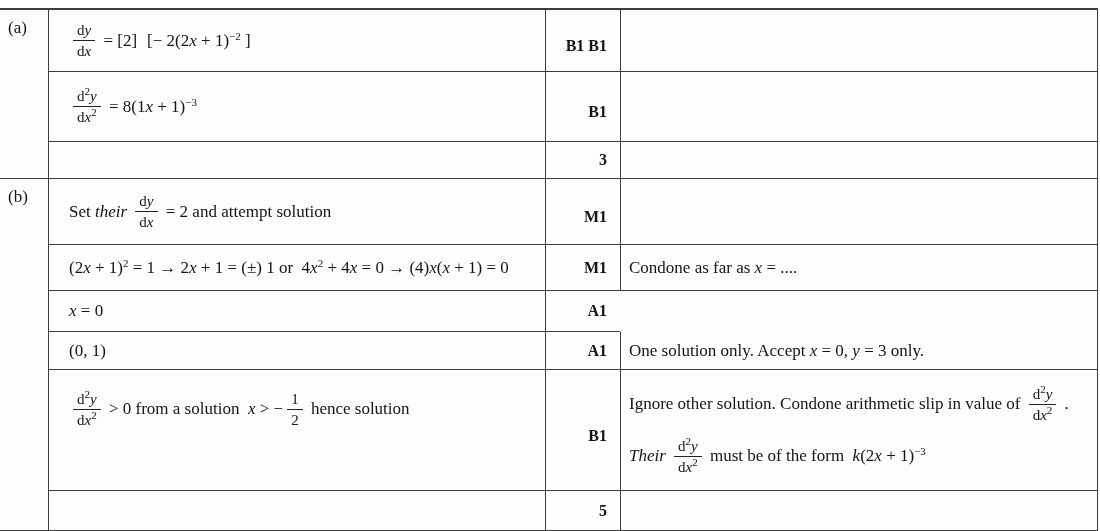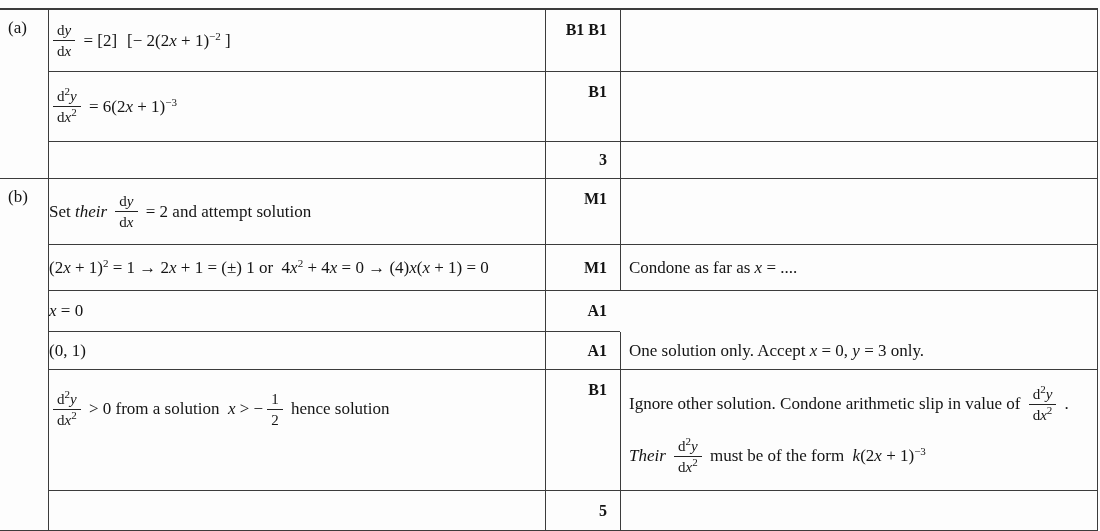--- a/index.html
+++ b/index.html
@@ -6,25 +6,25 @@
   .sheet{position:relative;width:1100px;height:531px;background:#fdfdfd;overflow:hidden;
          font-family:"Liberation Serif","DejaVu Serif",serif;color:#141414;}
   .grid{position:absolute;left:0;top:8px;width:1097px;display:grid;
         grid-template-columns:48px 497px 75px 477px;
         grid-template-rows:62px 70px 37px 66px 46px 41px 38px 121px 39px;
         border-top:2px solid #3c3c3c;border-bottom:2px solid #3c3c3c;border-right:1.5px solid #3c3c3c;}
   .cell{box-sizing:border-box;min-width:0;}
   .vl{border-left:1.5px solid #3c3c3c;}
   .bb{border-bottom:1.5px solid #3c3c3c;}
   .partlabel{padding:8px 0 0 8px;font-size:17px;}
-  .main{display:flex;align-items:center;padding-left:0;font-size:17px;}
+  .main{display:flex;align-items:center;padding-left:20px;font-size:17px;}
   .main.top8{align-items:center;padding-bottom:42px;}
   .markcell{display:flex;justify-content:flex-end;padding-right:13px;font-weight:bold;font-size:16px;}
   .markcell.mid{align-items:center;}
-  .markcell.top{align-items:flex-start;padding-top:11px;}
+  .markcell.top{align-items:center;padding-top:11px;}
   .commentcell{display:flex;align-items:center;padding-left:8px;font-size:17px;}
   .commentcol8{flex-direction:column;align-items:stretch;justify-content:center;gap:13px;padding-left:8px;}
   .cline{display:flex;align-items:center;}
   .frac{display:inline-flex;flex-direction:column;align-items:center;margin:0 4px;
         font-size:15px;line-height:1.2;text-align:center;}
   .frac .num{border-bottom:1.3px solid #222;padding:0 4px 1px;}
   .frac .den{padding-top:1px;}
   [data-bind-runs]{white-space:pre-wrap;}
   .it{font-style:italic;}
   .sup{font-size:11px;position:relative;top:-6px;}
@@ -55,21 +55,21 @@
     <div class="cell vl bb markcell top" style="grid-row:1;grid-column:3">
       <span data-bind="rows.a1.marks">B1 B1</span>
     </div>
     <div class="cell vl bb commentcell" style="grid-row:1;grid-column:4"></div>
 
     <div class="cell vl bb main" style="grid-row:2;grid-column:2">
       <span class="frac">
         <span class="num" data-bind-runs="fractions.d2y_dx2.num"><span>d</span><span class="sup">2</span><span class="it">y</span></span>
         <span class="den" data-bind-runs="fractions.d2y_dx2.den"><span>d</span><span class="it">x</span><span class="sup">2</span></span>
       </span>
-      <span class="mrun" data-bind-runs="rows.a2.eq"><span> = 6(2</span><span class="it">x</span><span> + 1)</span><span class="sup">−3</span></span>
+      <span class="mrun" data-bind-runs="rows.a2.eq"><span> = 8(1</span><span class="it">x</span><span> + 1)</span><span class="sup">−3</span></span>
     </div>
     <div class="cell vl bb markcell top" style="grid-row:2;grid-column:3">
       <span data-bind="rows.a2.marks">B1</span>
     </div>
     <div class="cell vl bb commentcell" style="grid-row:2;grid-column:4"></div>
 
     <div class="cell vl bb main" style="grid-row:3;grid-column:2"></div>
     <div class="cell vl bb markcell mid" style="grid-row:3;grid-column:3">
       <span data-bind="rows.a_total.marks">3</span>
     </div>

